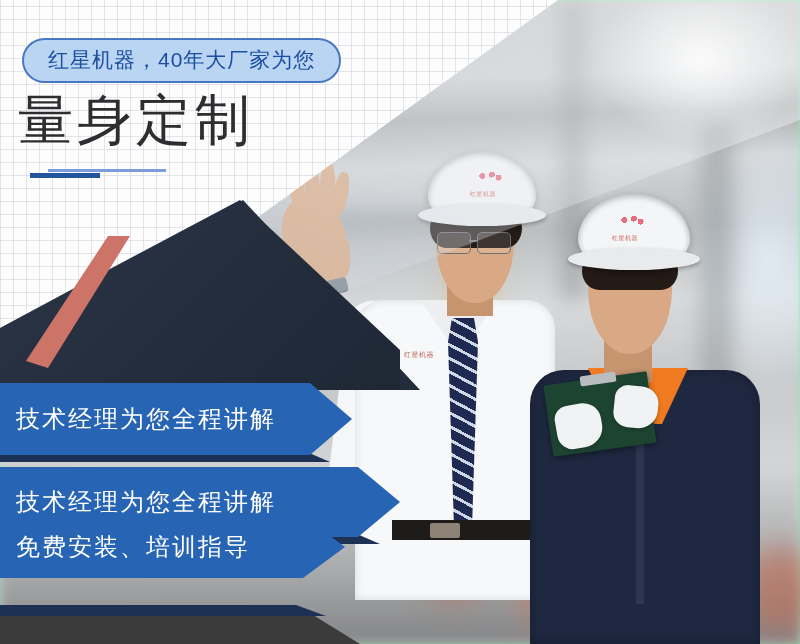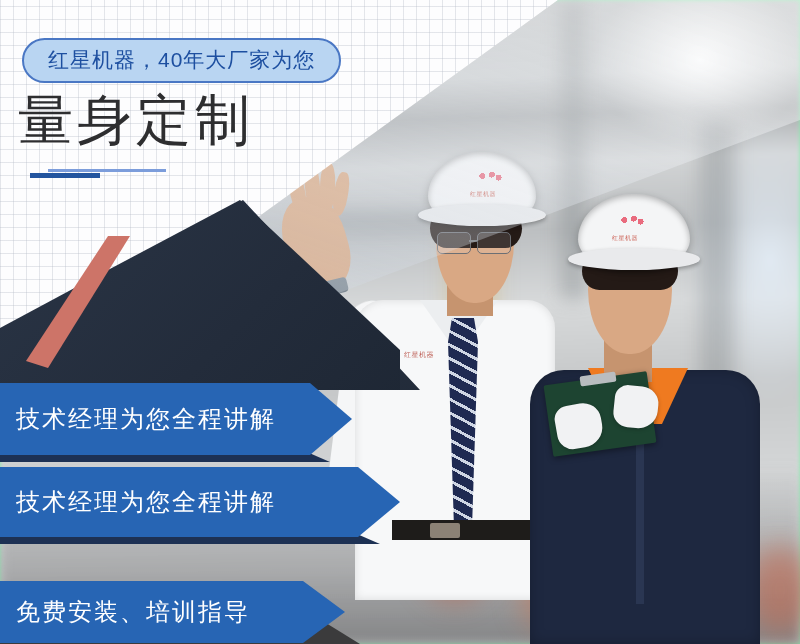--- a/index.html
+++ b/index.html
@@ -161,21 +161,21 @@
     font-size:24px;
     letter-spacing:2px;
     white-space:nowrap;
     background:#2765b4;
   }
   .banner span{padding-left:16px;}
   .b1{top:383px;width:352px;height:72px;
       clip-path:polygon(0 0, 310px 0, 352px 36px, 310px 72px, 0 72px);}
   .b2{top:467px;width:400px;height:70px;
       clip-path:polygon(0 0, 358px 0, 400px 35px, 358px 70px, 0 70px);}
-  .b3{top:581px;width:345px;height:62px;
+  .b3{top:516px;width:345px;height:62px;
       clip-path:polygon(0 0, 303px 0, 345px 31px, 303px 62px, 0 62px);}
   
   .shade{position:absolute;left:0;background:#1d3154;}
   .s1{top:449px;width:330px;height:13px;
       clip-path:polygon(0 0, 300px 0, 330px 13px, 0 13px);}
   .s2{top:531px;width:380px;height:13px;
       clip-path:polygon(0 0, 350px 0, 380px 13px, 0 13px);}
   .s3{top:605px;width:326px;height:11px;
       clip-path:polygon(0 0, 296px 0, 326px 11px, 0 11px);}
 

